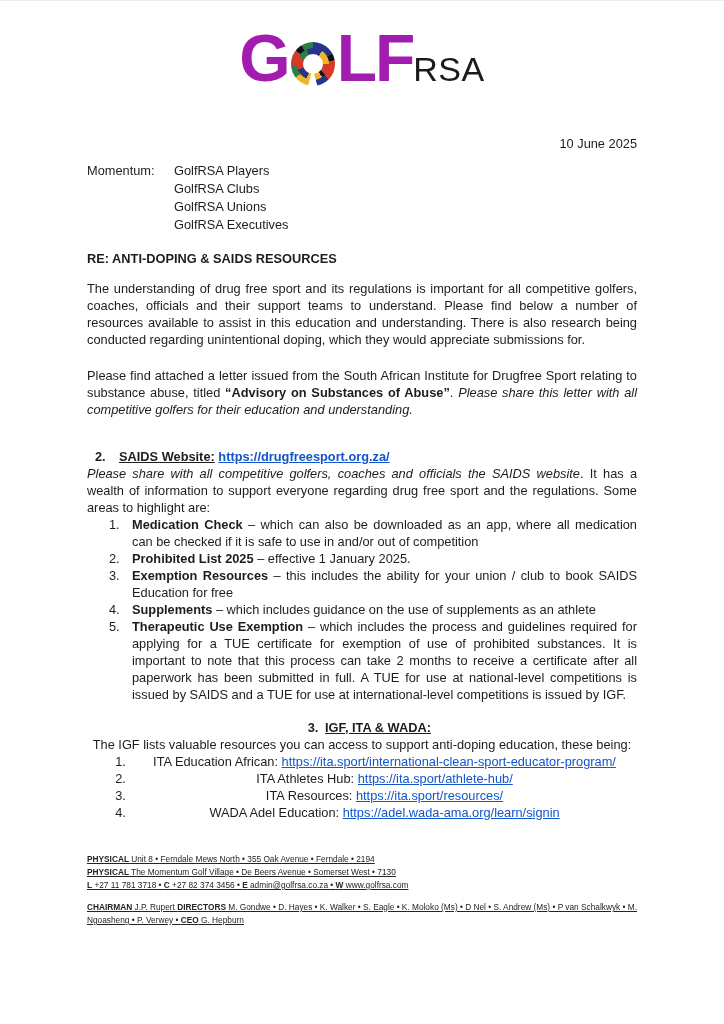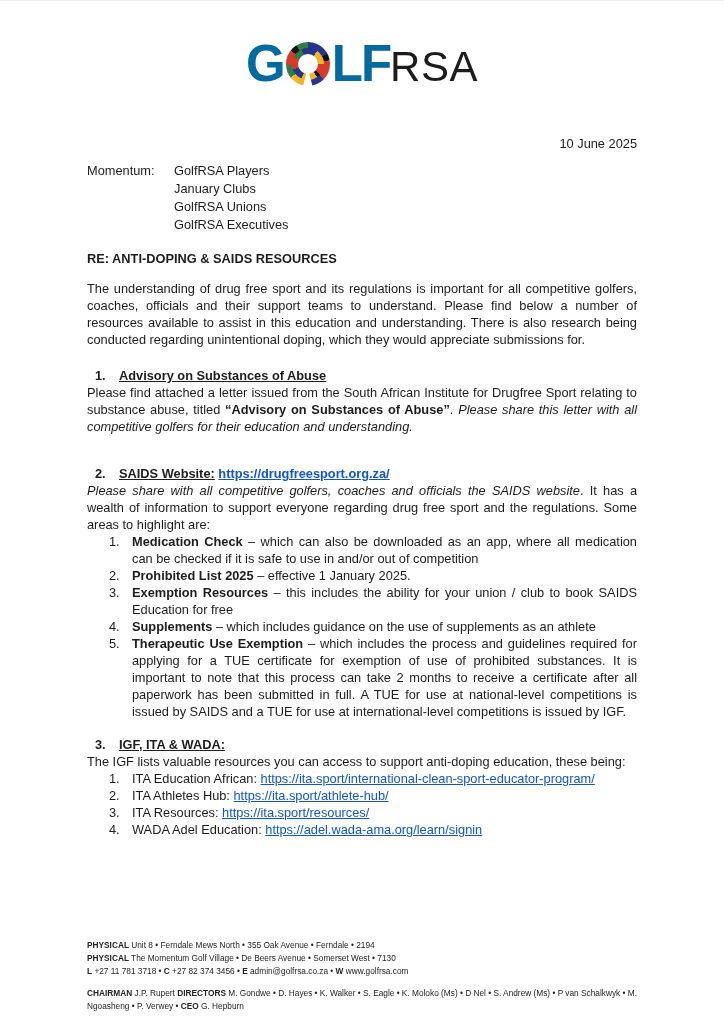--- a/index.html
+++ b/index.html
@@ -8,22 +8,22 @@
     width:724px;height:1024px;
     background:#fff;
     overflow:hidden;
     font-family:"Liberation Sans","DejaVu Sans",sans-serif;
     font-size:12.8px;line-height:17px;color:#1d1d1d;
     border-top:1px solid #ececec;
   }
   .content{padding:0 87px;}
   
   .logo-wrap{padding-top:36px;height:58px;text-align:center;white-space:nowrap;}
-  .logo-golf{font-weight:bold;font-size:51px;letter-spacing:-2px;color:#0369a1;}
-  .logo-rsa{font-weight:normal;font-size:42px;letter-spacing:0.5px;color:#1b1b1b;}
+  .logo-golf{font-weight:bold;font-size:66px;letter-spacing:-2px;color:#a21caf;}
+  .logo-rsa{font-weight:normal;font-size:34px;letter-spacing:0.5px;color:#1b1b1b;}
   .ring{
     position:relative;display:inline-block;width:44px;height:44px;border-radius:50%;
     margin:0 2px;transform:translateY(5px);
     background:conic-gradient(#26348b 0 62deg,#111 62deg 80deg,#d63a2a 80deg 135deg,
       #26348b 135deg 170deg,#f0b428 170deg 232deg,#2e7d46 232deg 268deg,
       #d63a2a 268deg 308deg,#111 308deg 328deg,#2e7d46 328deg 360deg);
   }
   .ring::before{
     content:"";position:absolute;inset:6px;border-radius:50%;
     background:conic-gradient(from 35deg,#f0b428 0 55deg,#d63a2a 55deg 95deg,#111 95deg 110deg,
@@ -42,67 +42,66 @@
   .att-label{width:87px;flex:none;}
   .subject{margin-top:16px;font-weight:bold;}
   .salutation{margin-top:19px;}
   .para{margin:0;}
   .just{text-align:justify;}
   .intro{margin-top:13px;}
   
   .section{margin:0;}
   .sec1{margin-top:19px;}
   .sec2{margin-top:30px;}
-  .sec3{margin-top:16px;}
+  .sec3{margin-top:16px;text-align:center;}
   .sec-head{white-space:nowrap;}
   .sec-num{display:inline-block;margin-left:8px;width:24px;font-weight:bold;}
   .sublist{margin:0;}
   .li{display:flex;padding-left:22px;}
   .li .num{width:23px;flex:none;}
   .li .litext{flex:1;}
   
   .b{font-weight:bold;}
   .i{font-style:italic;}
   .u{text-decoration:underline;}
   .link{color:#1155cc;}
   
-  .footer{position:absolute;left:87px;right:80px;top:938px;font-size:8.3px;line-height:13px;color:#242424;}
+  .footer{position:absolute;left:87px;right:80px;top:852px;font-size:8.3px;line-height:13px;color:#242424;text-decoration:underline;}
   .fline{white-space:normal;}
   .fgap{margin-top:9px;}
 </style>
 </head>
 <body>
 
 <div class="page">
 
   <div class="logo-wrap">
     <span class="logo-golf"><span>G</span><span class="ring"><span class="notch"></span></span><span>LF</span></span><span class="logo-rsa">RSA</span>
   </div>
 
   <div class="content">
 
     <div class="date">10 June 2025</div>
 
     <div class="attention">
       <span class="att-label">Momentum:</span>
       <div class="att-list">
         <div>GolfRSA Players</div>
-        <div>January Clubs</div>
+        <div>GolfRSA Clubs</div>
         <div>GolfRSA Unions</div>
         <div>GolfRSA Executives</div>
       </div>
     </div>
 
     <div class="subject">RE: ANTI-DOPING &amp; SAIDS RESOURCES</div>
 
 
     <p class="para just intro">The understanding of drug free sport and its regulations is important for all competitive golfers, coaches, officials and their support teams to understand. Please find below a number of resources available to assist in this education and understanding. There is also research being conducted regarding unintentional doping, which they would appreciate submissions for.</p>
 
     <div class="section sec1">
-      <div class="sec-head"><span class="sec-num">1.</span><span class="sec-title"><span class="b u">Advisory on Substances of Abuse</span></span></div>
       <p class="para just"><span>Please find attached a letter issued from the South African Institute for Drugfree Sport relating to substance abuse, titled </span><span class="b">“Advisory on Substances of Abuse”</span><span>. </span><span class="i">Please share this letter with all competitive golfers for their education and understanding.</span></p>
     </div>
 
     <div class="section sec2">
       <div class="sec-head"><span class="sec-num">2.</span><span class="sec-title"><span class="b u">SAIDS Website:</span><span class="b"> </span><span class="b u link">https://drugfreesport.org.za/</span></span></div>
       <p class="para just"><span class="i">Please share with all competitive golfers, coaches and officials the SAIDS website</span><span>. It has a wealth of information to support everyone regarding drug free sport and the regulations. Some areas to highlight are:</span></p>
       <div class="sublist">
         <div class="li">
             <span class="num">1.</span>
             <span class="litext just"><span class="b">Medication Check</span><span> – which can also be downloaded as an app, where all medication can be checked if it is safe to use in and/or out of competition</span></span>

